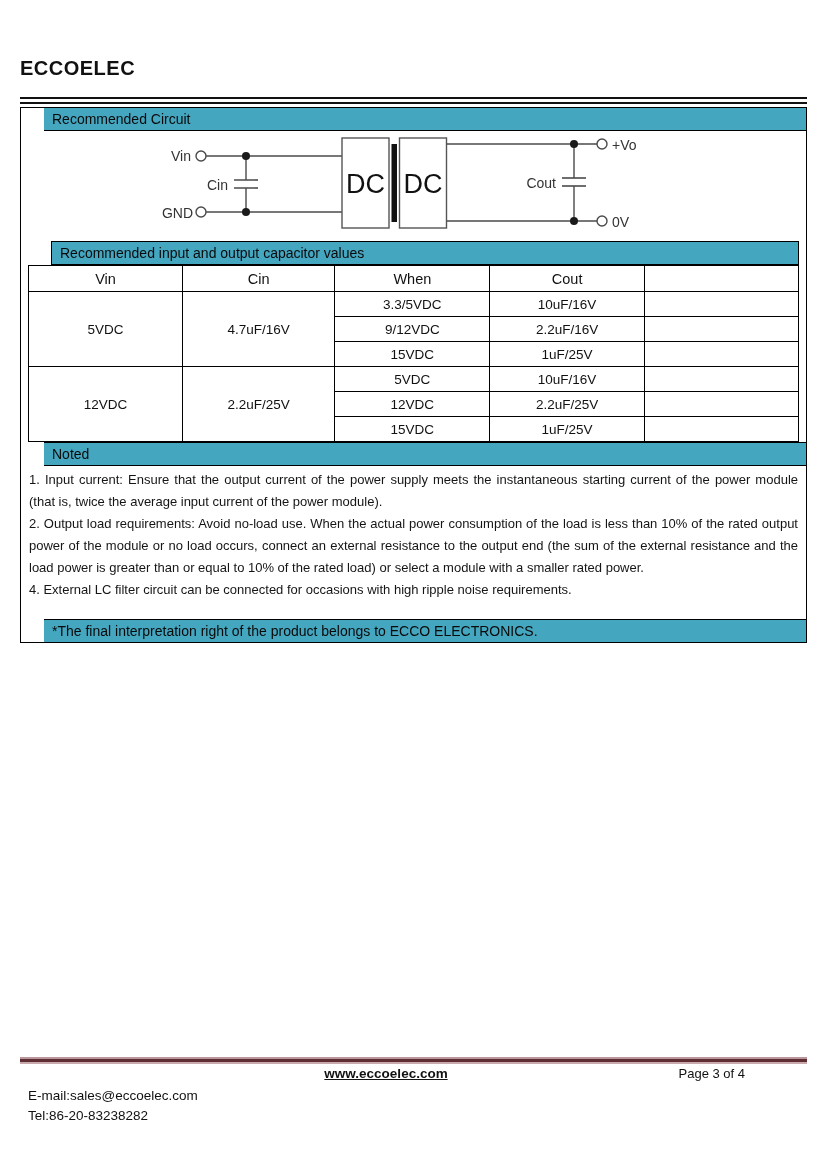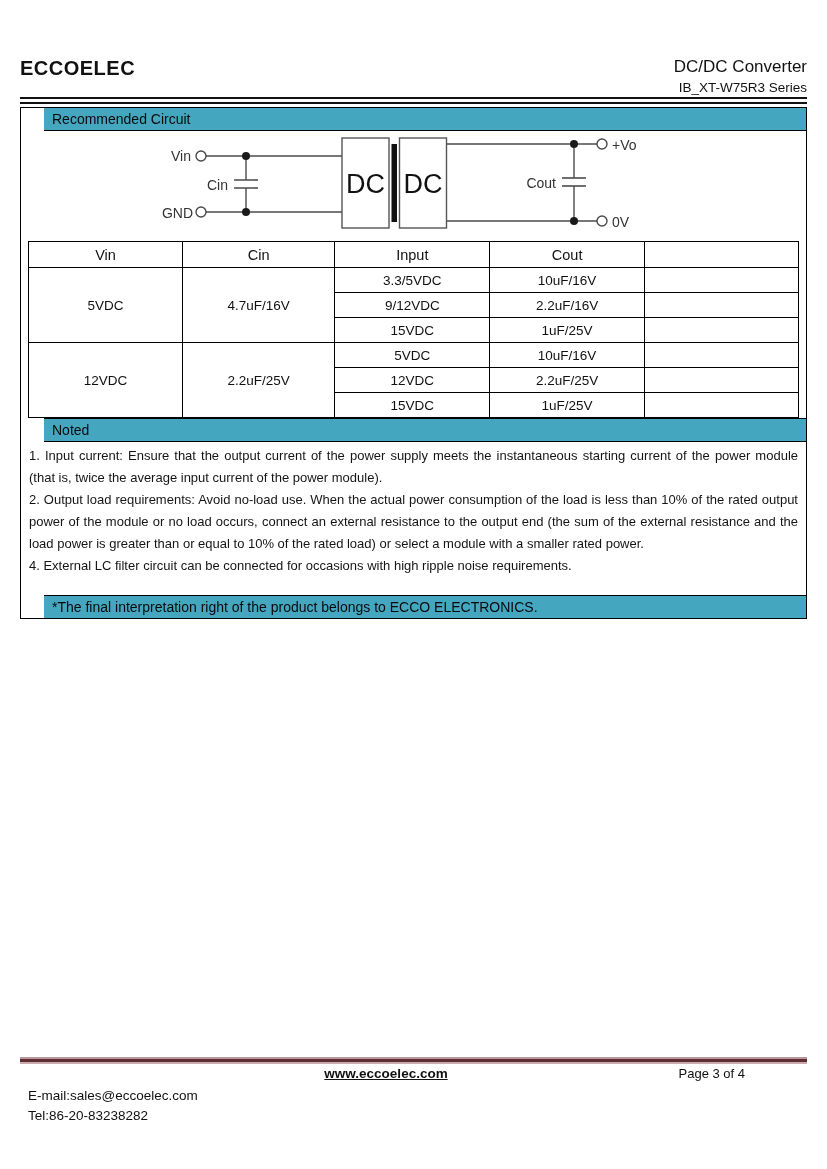--- a/index.html
+++ b/index.html
@@ -72,24 +72,20 @@
   .footer-center span{text-decoration:underline;}
   .footer-right{position:absolute;right:62px;top:0;font-weight:normal;font-size:13px;}
 </style>
 </head>
 <body>
 
 <div class="page">
 
   <div class="header">
     <div class="logo">ECCOELEC</div>
-    <div class="header-right">
-      <div class="product-title">DC/DC Converter</div>
-      <div class="series-title">IB_XT-W75R3  Series</div>
-    </div>
   </div>
   <div class="header-rule"></div>
 
   <div class="content-box">
 
     <div class="banner banner-top">Recommended Circuit</div>
 
     <div class="circuit-area">
       <svg width="785" height="107" viewBox="0 0 785 107">
 
@@ -137,33 +133,34 @@
         <circle cx="581" cy="13" r="5" fill="#fff" stroke="#4a4a4a" stroke-width="1.4"></circle>
         <circle cx="581" cy="90" r="5" fill="#fff" stroke="#4a4a4a" stroke-width="1.4"></circle>
 
         <text x="535" y="57" text-anchor="end" class="ckt-label">Cout</text>
         <text x="591" y="19" text-anchor="start" class="ckt-label">+Vo</text>
         <text x="591" y="96" text-anchor="start" class="ckt-label">0V</text>
       </svg>
     </div>
 
     <div class="table-wrap">
+      <div class="banner cap-banner">Recommended input and output capacitor values</div>
       <table class="cap-table">
         <colgroup>
           <col style="width:20%">
             <col style="width:19.8%">
             <col style="width:20.1%">
             <col style="width:20.1%">
             <col style="width:20%">
         </colgroup>
         <thead>
           <tr>
             <th>Vin</th>
             <th>Cin</th>
-            <th>Input</th>
+            <th>When</th>
             <th>Cout</th>
             <th></th>
           </tr>
         </thead>
         <tbody>
           <tr>
             <td rowspan="3">5VDC</td>
             <td rowspan="3">4.7uF/16V</td>
             <td>3.3/5VDC</td>
             <td>10uF/16V</td>

